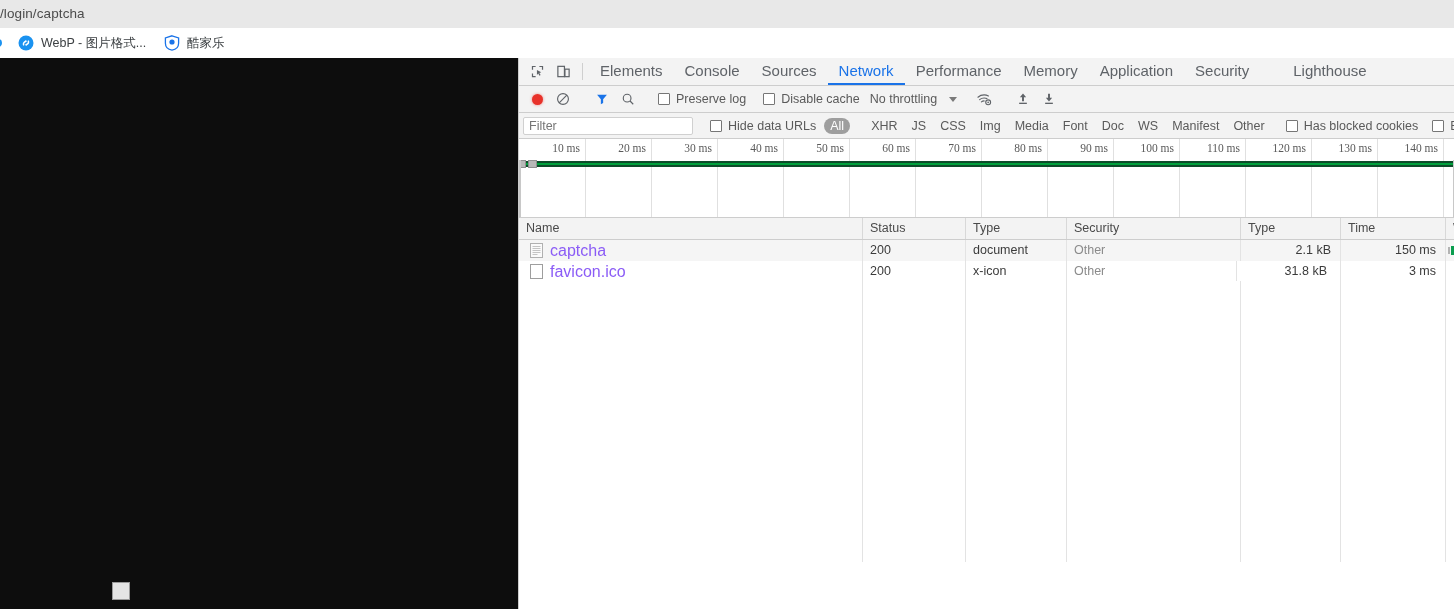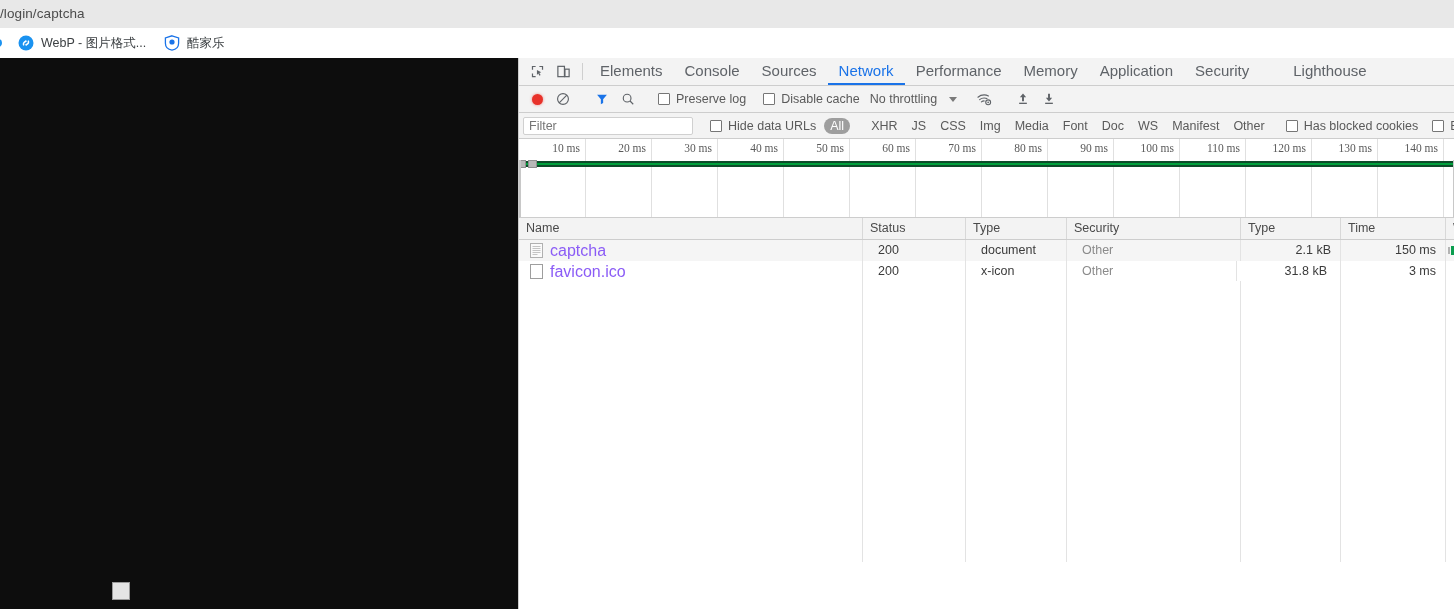--- a/index.html
+++ b/index.html
@@ -173,21 +173,21 @@
   }
   .rt-hcell.noborder { border-left: none; }
 
   .rt-row { position: relative; height: 21px; }
   .rt-row.odd { background: #f5f5f5; }
   .rt-row.even { background: #ffffff; }
   .rt-cell {
     position: absolute; top: 0; height: 21px; line-height: 21px;
     font-size: 12.5px; color: #3b3b3b; box-sizing: border-box;
     border-left: 1px solid #e3e3e3;
-    white-space: nowrap; overflow: hidden; padding-left: 15px;
+    white-space: nowrap; overflow: hidden; padding-left: 7px;
   }
   .rt-cell.noborder { border-left: none; }
   .rt-cell.num { text-align: right; padding-right: 9px; padding-left: 15px; }
   .rt-cell.muted { color: #8b8b8b; }
   .rt-name {
     display: flex; align-items: center; gap: 7px;
     padding-left: 11px; height: 21px;
   }
   .rt-name .nm { font-size: 16px; color: #8b5cf6; }
   .ricon { width: 13px; height: 15px; flex: 0 0 13px; display: block; }

